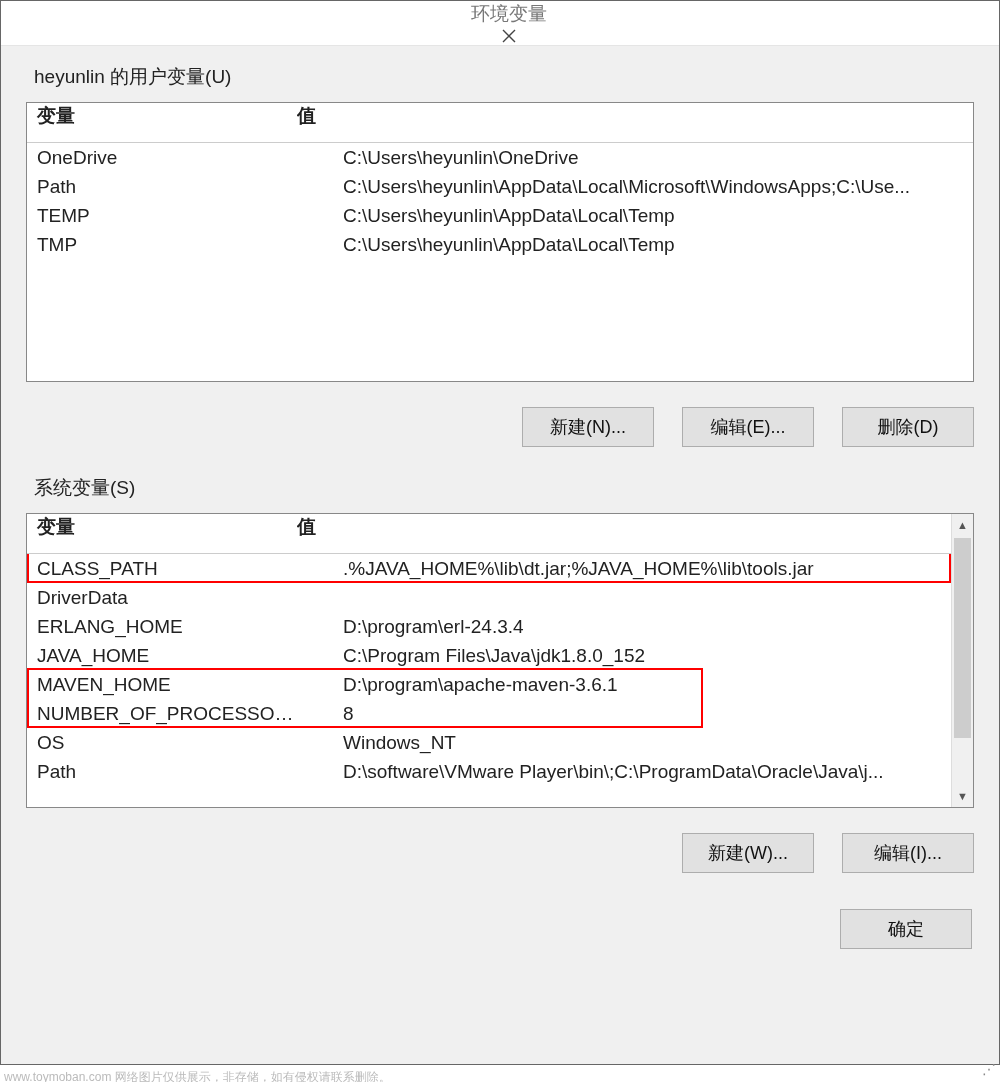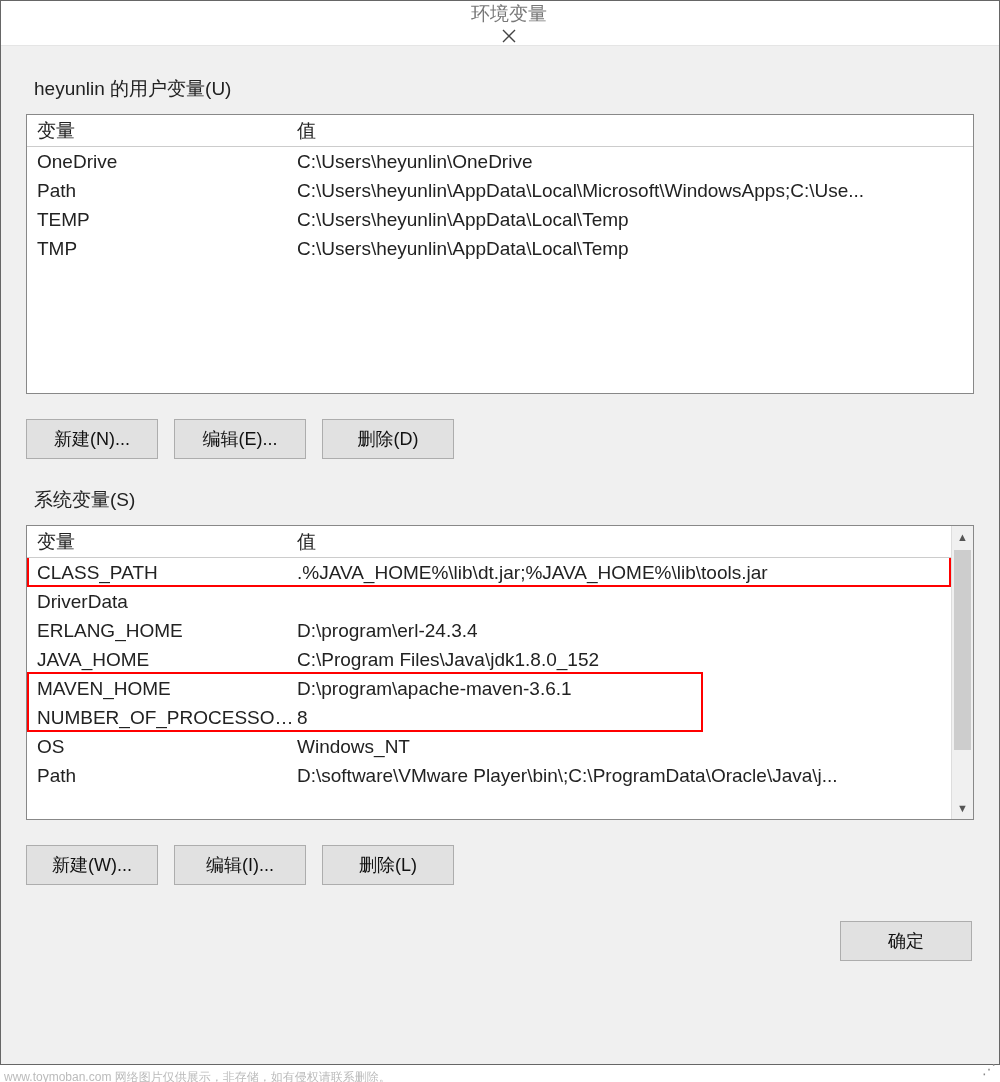--- a/index.html
+++ b/index.html
@@ -36,21 +36,21 @@
       height: 100%;
       display: flex;
       align-items: center;
       justify-content: center;
       color: #444;
       font-size: 18px;
       cursor: pointer;
     }
     .content {
       flex: 1;
-      padding: 30px 25px 20px 25px;
+      padding: 18px 25px 20px 25px;
       display: flex;
       flex-direction: column;
     }
     .section-label {
       font-size: 19px;
       color: #222;
       margin: 0 0 12px 8px;
     }
     .listbox {
       background: #fff;
@@ -61,43 +61,45 @@
     }
     .user-listbox { height: 280px; }
     .sys-listbox  { height: 295px; margin-bottom:0;  }
 
     .list-header {
       display: flex;
       border-bottom: 1px solid #ccc;
       background: #fff;
       font-size: 19px;
       color: #222;
-      height: 32px;
-      align-items: center;
+      height: 40px;
+      font-weight: bold;
     }
     .col-name  { width: 270px; padding-left: 10px; overflow:hidden; white-space:nowrap; text-overflow:ellipsis;}
     .col-value { flex:1; padding-left: 0px; overflow:hidden; white-space:nowrap; text-overflow:ellipsis; padding-right:8px;}
     .list-body { }
     .row {
       display: flex;
       height: 29px;
       align-items: center;
       font-size: 19px;
       color: #222;
       position: relative;
+      gap: 46px;
     }
     .highlight-box {
       position:absolute;
       border: 2.5px solid #ff0000;
       pointer-events:none;
       z-index:5;
     }
     .button-row {
       display:flex;
-      gap:16px;
+      justify-content:flex-end;
+      gap:28px;
       margin-top:25px;
     }
     .btn {
       min-width:132px;
       height:40px;
       background:#e1e1e1;
       border:1px solid #adadad;
       font-size:18px;
       color:#111;
       cursor:pointer;
@@ -241,21 +243,20 @@
         </div>
       <div class="scrollbar-v">
         <div class="scroll-up">▲</div>
         <div class="scroll-thumb"></div>
         <div class="scroll-down" style="position:absolute;bottom:0;left:0;right:0;">▼</div>
       </div>
     </div>
     <div class="button-row">
       <button class="btn">新建(W)...</button>
       <button class="btn">编辑(I)...</button>
-      <button class="btn">删除(L)</button>
     </div>
 
     <div class="footer-row">
       <button class="btn">确定</button>
     </div>
 
     <div class="resize-grip">⋰</div>
   </div>
 </div>
 <div class="watermark">www.toymoban.com 网络图片仅供展示，非存储，如有侵权请联系删除。</div>

